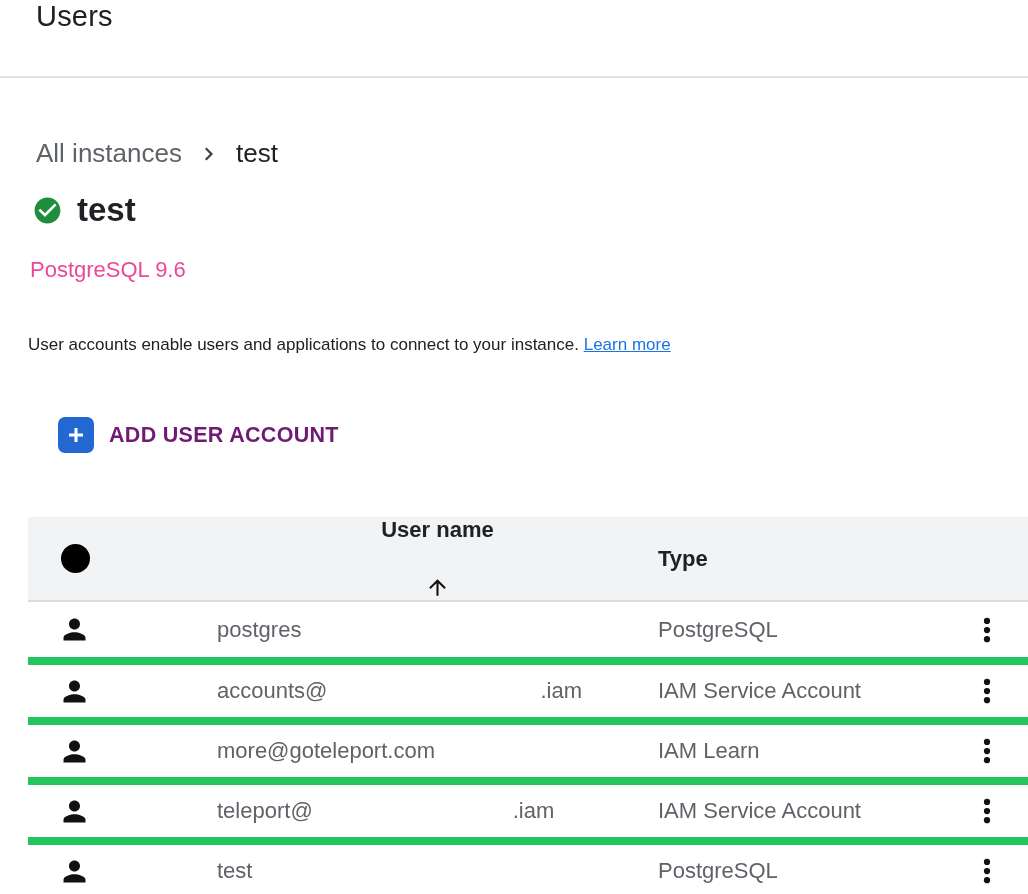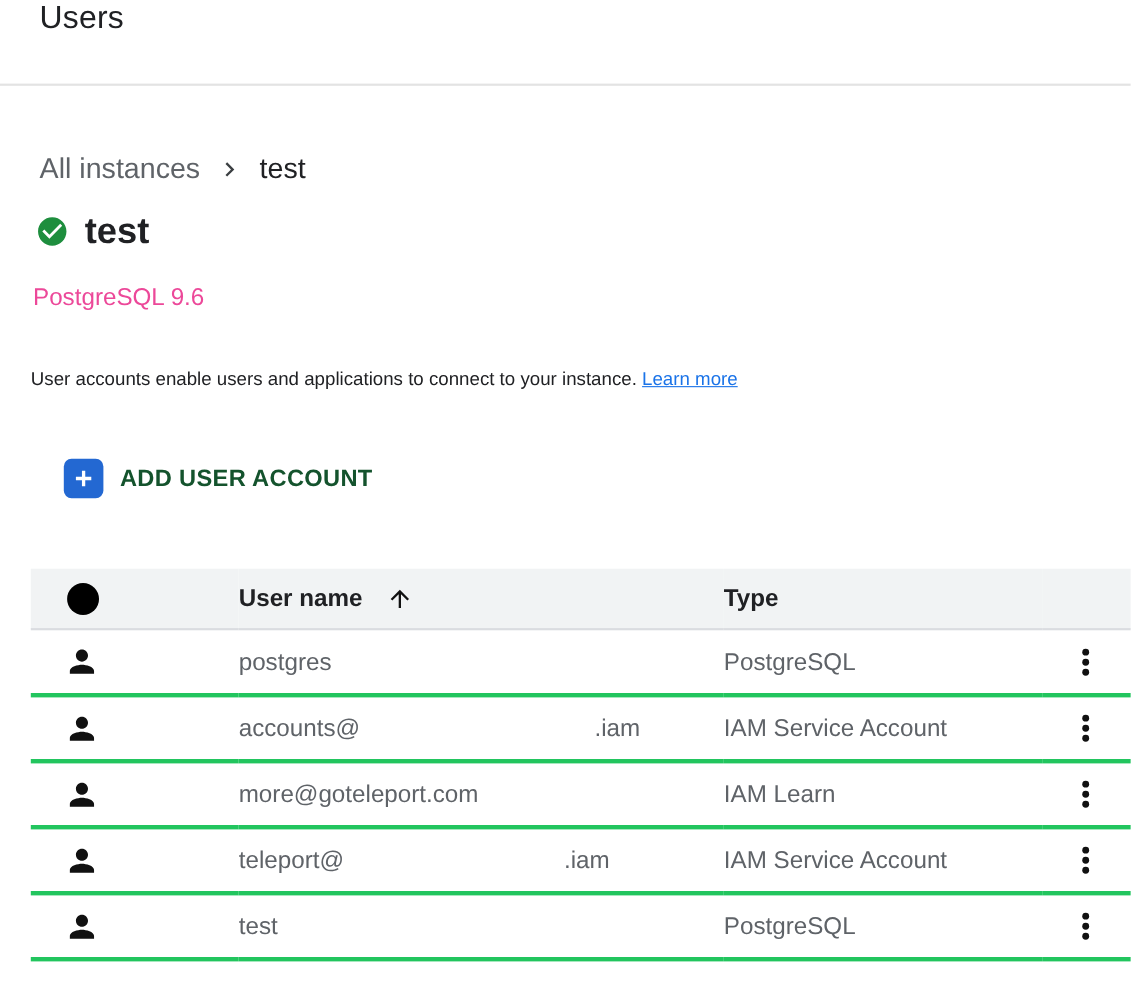--- a/index.html
+++ b/index.html
@@ -92,21 +92,21 @@
     border-radius: 7px;
     display: flex;
     align-items: center;
     justify-content: center;
     flex: 0 0 auto;
   }
   .add-user-label {
     font-size: 21.5px;
     font-weight: 700;
     letter-spacing: 0.3px;
-    color: #14532d;
+    color: #701a75;
   }
 
   
   .users-table {
     margin-top: 64px;
     width: 1000px;
     border-collapse: collapse;
     table-layout: fixed;
   }
   .users-table th, .users-table td {
@@ -114,41 +114,43 @@
     text-align: left;
     vertical-align: middle;
   }
   .users-table thead tr {
     height: 55px;
     background: #f1f3f4;
     border-bottom: 2px solid #dadce0;
   }
   .users-table tbody tr {
     height: 60px;
-    border-bottom: 4px solid #22c55e;
+    border-bottom: 8px solid #22c55e;
   }
   .col-icon   { width: 189px; }
   .col-name   { width: 441px; }
   .col-type   { width: 290px; }
   .col-menu   { width: 80px; }
 
   .header-circle {
     width: 29px; height: 29px;
     border-radius: 50%;
     background: #000;
     margin-left: 33px;
   }
   .th-label {
     font-size: 22px;
     font-weight: 700;
     color: #202124;
   }
   .name-header-wrap {
     display: flex;
-    gap: 21px;
+    align-items: center;
+    gap: 32px;
+    flex-direction: column;
   }
   .sort-arrow { display: flex; align-items: center; }
 
   .person-icon { margin-left: 30px; display: flex; align-items: center; }
 
   .cell-text {
     font-size: 22px;
     color: #5f6368;
   }
   .redact-gap { display: inline-block; height: 1px; }

